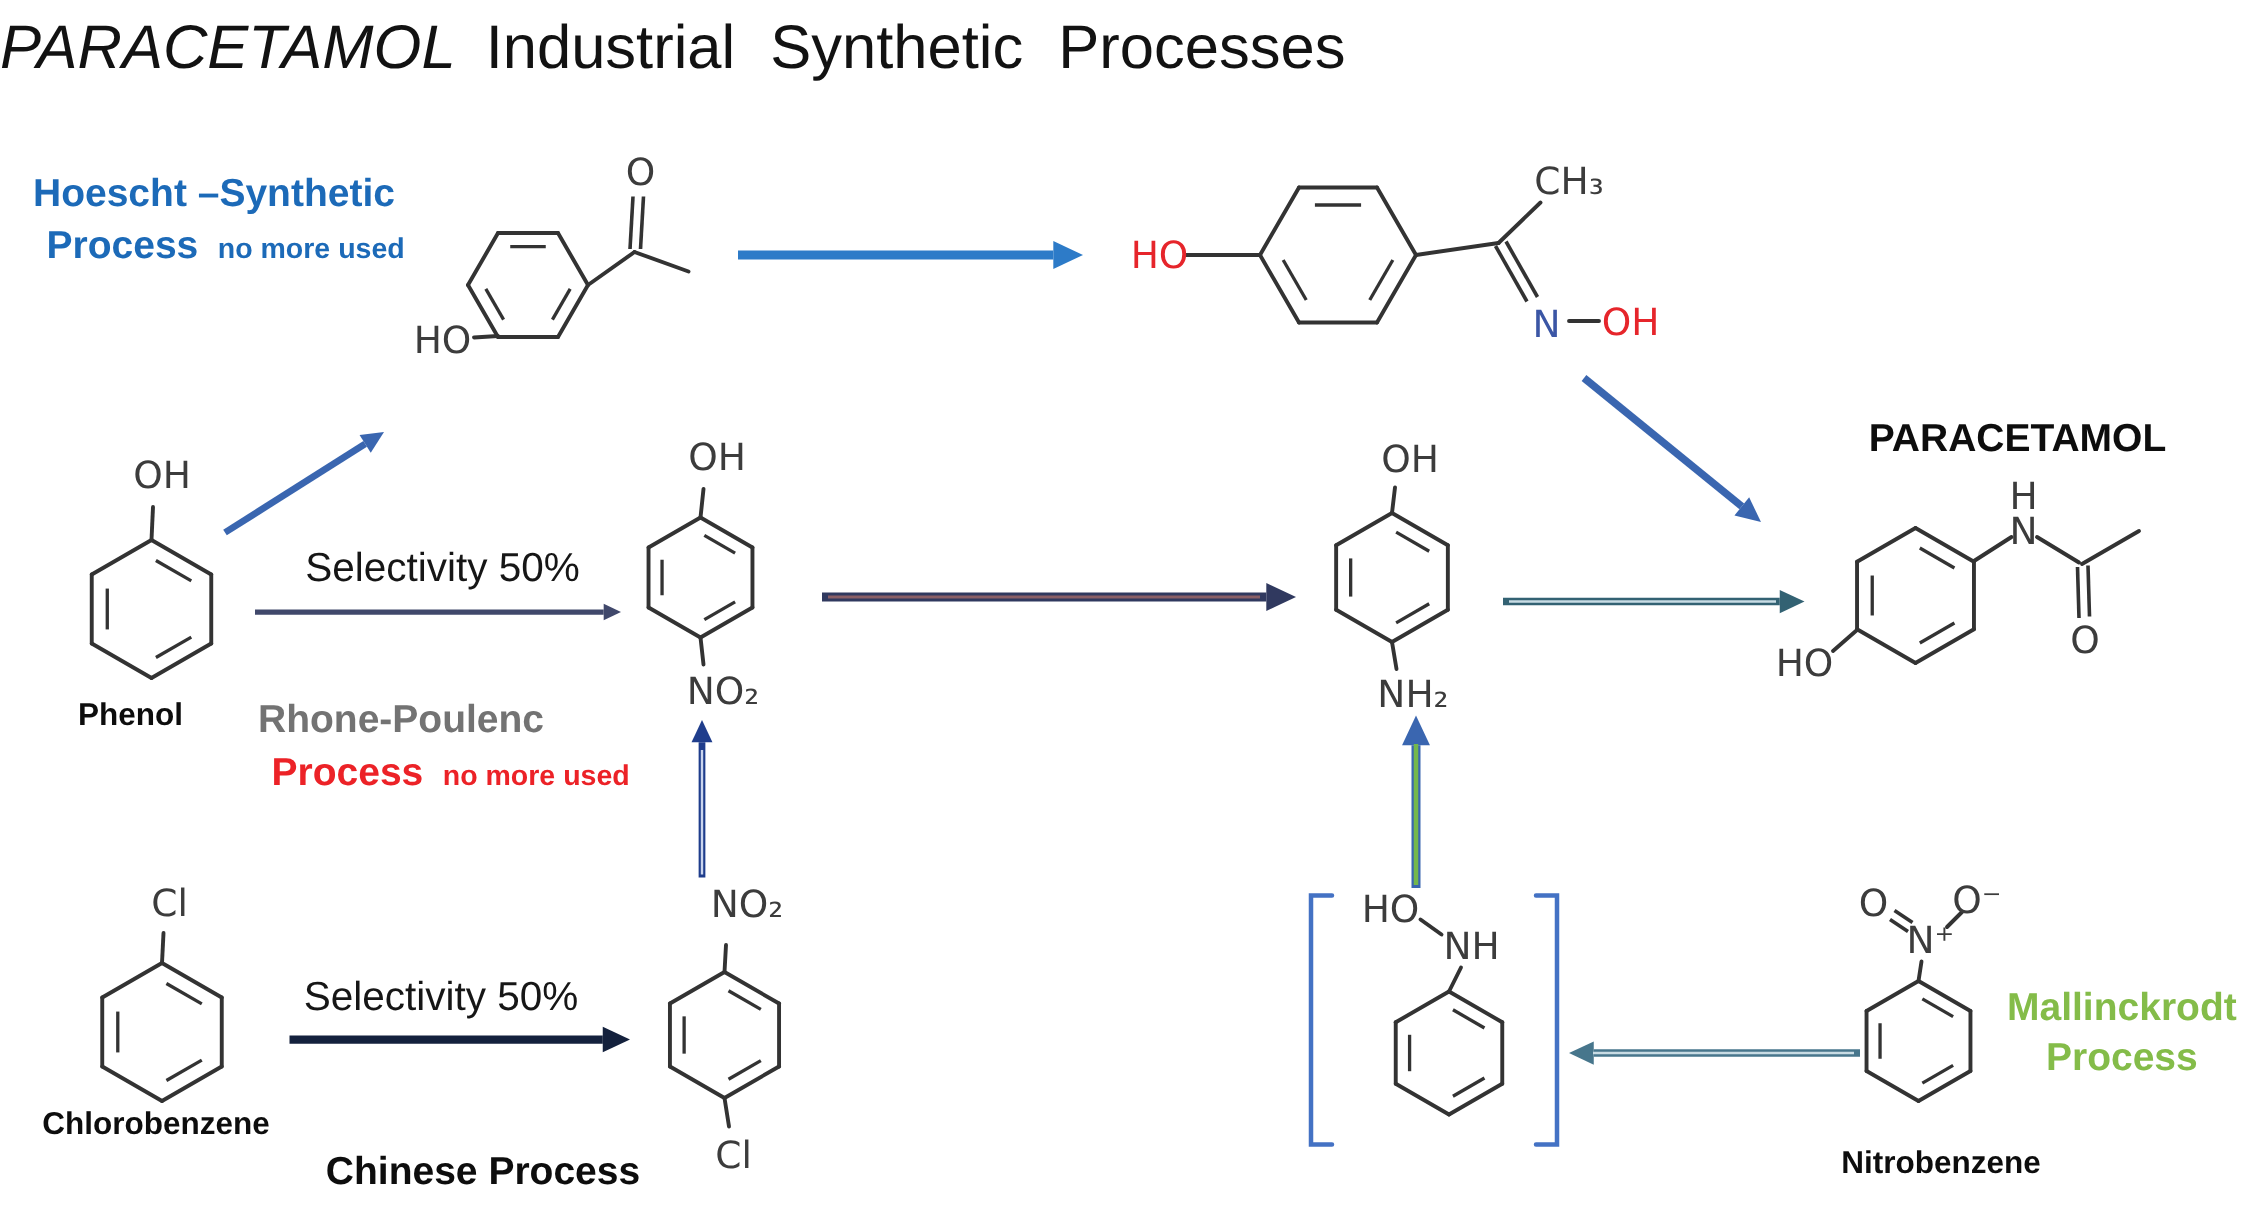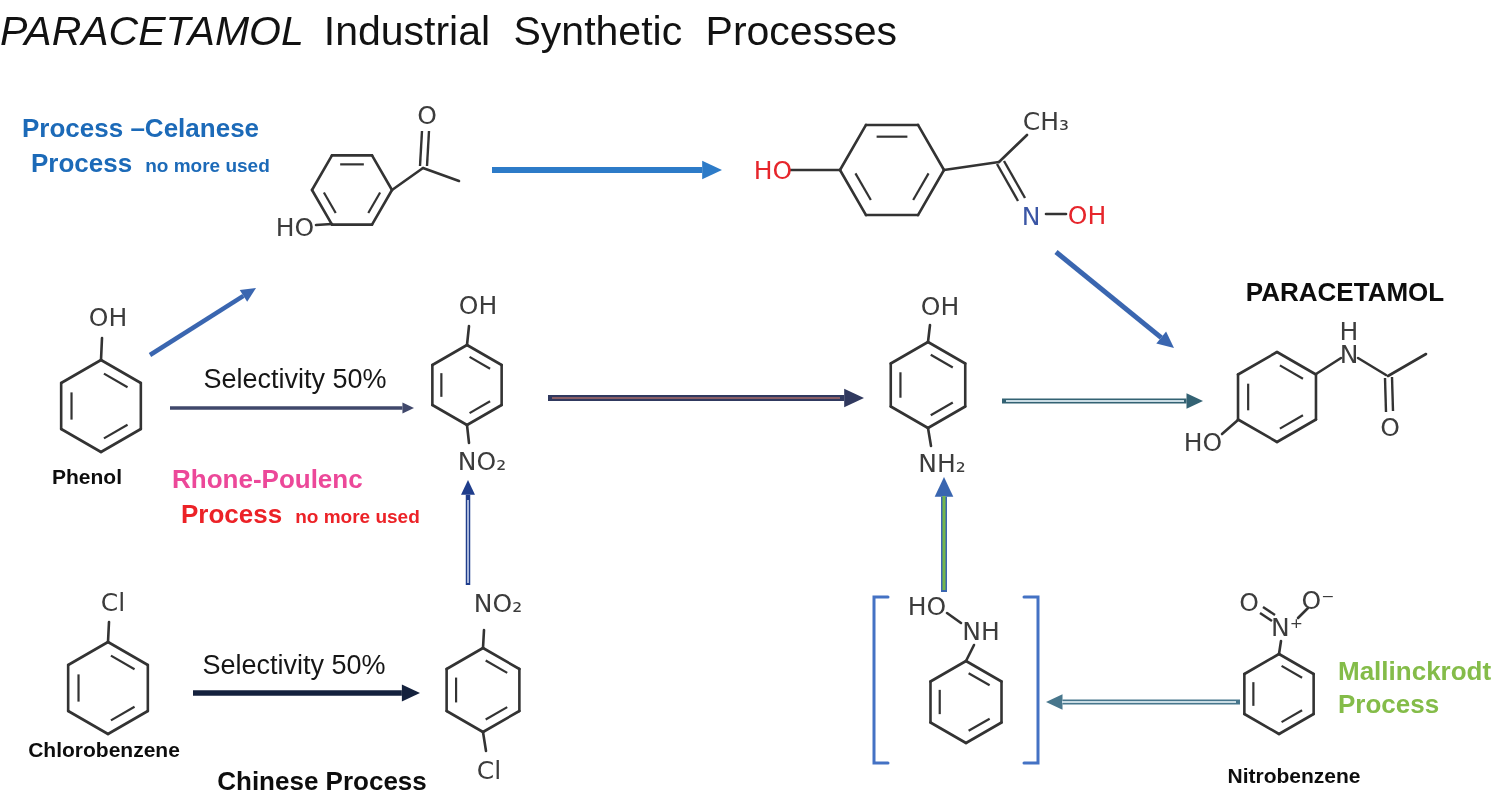--- a/index.html
+++ b/index.html
@@ -10,21 +10,21 @@
   .tl{position:absolute;white-space:nowrap;z-index:2;}
   .atom{font-family:"DejaVu Sans",sans-serif;font-size:25px;color:#3c3c3c;}
   .mol-label{font-weight:bold;font-size:21px;color:#0d0d0d;}
   .big-label{font-weight:bold;font-size:26px;color:#0d0d0d;}
   .sel{font-size:27px;color:#161616;}
   .proc{font-weight:bold;font-size:26px;}
   .note{font-size:19px;font-weight:bold;margin-left:13px;}
   .title{left:0;top:8px;width:1400px;font-size:41px;color:#121212;}
   .title .brand{font-style:italic;margin-right:20px;}
   .title .rest{word-spacing:12px;}
-  .proc-lines{line-height:33px;}
+  .proc-lines{line-height:33px;text-align:center;}
 </style>
 </head>
 <body>
 
 <div id="canvas">
 
   <svg id="diagram-svg" width="1512" height="810" viewBox="0 0 1512 810">
       <line x1="392" y1="190" x2="372" y2="224.64101615137753" stroke="#333333" stroke-width="2.6" stroke-linecap="round"></line>
       <line x1="372" y1="224.64101615137753" x2="332" y2="224.64101615137756" stroke="#333333" stroke-width="2.6" stroke-linecap="round"></line>
       <line x1="332" y1="224.64101615137756" x2="312" y2="190" stroke="#333333" stroke-width="2.6" stroke-linecap="round"></line>
@@ -172,26 +172,26 @@
       <line x1="944" y1="590" x2="944" y2="496" stroke="#74B74C" stroke-width="3" stroke-linecap="butt"></line>
       <line x1="1240" y1="702" x2="1062.5" y2="702" stroke="#47768C" stroke-width="5" stroke-linecap="butt"></line>
       <polygon points="1046,702 1062.5,694.25 1062.5,709.75" fill="#47768C"></polygon>
       <line x1="1236" y1="702" x2="1062" y2="702" stroke="#C9DCE4" stroke-width="1.8" stroke-linecap="butt"></line>
     </svg>
 
   <div class="tl title">
     <span class="brand">PARACETAMOL</span><span class="rest">Industrial Synthetic Processes</span>
   </div>
 
-  <div class="tl proc" style="left: 22px; top: 113px; color: rgb(28, 106, 184);">Process –Celanese</div>
+  <div class="tl proc" style="left: 22px; top: 113px; color: rgb(28, 106, 184);">Hoescht –Synthetic</div>
   <div class="tl proc" style="left: 31px; top: 148px; color: rgb(28, 106, 184);">
     <span>Process</span><span class="note">no more used</span>
   </div>
 
-  <div class="tl proc" style="left: 172px; top: 464px; color: #ec4899;">Rhone-Poulenc</div>
+  <div class="tl proc" style="left: 172px; top: 464px; color: #737373;">Rhone-Poulenc</div>
   <div class="tl proc" style="left: 181px; top: 499px; color: rgb(236, 34, 39);">
     <span>Process</span><span class="note">no more used</span>
   </div>
 
   <div class="t big-label" style="left:322px;top:781px">Chinese Process</div>
 
   <div class="tl proc proc-lines" style="left: 1338px; top: 655px; color: rgb(132, 188, 73);">
     <div>Mallinckrodt</div>
     <div>Process</div>
   </div>

